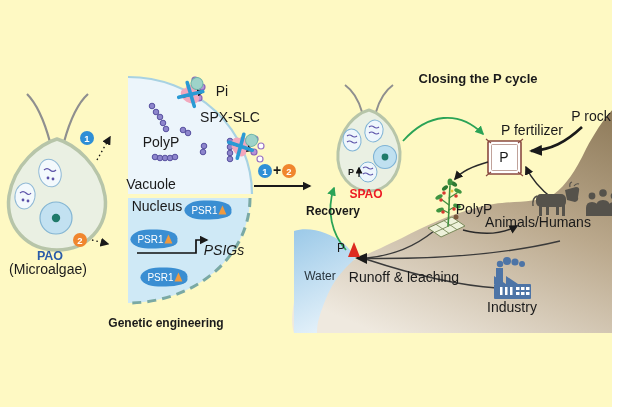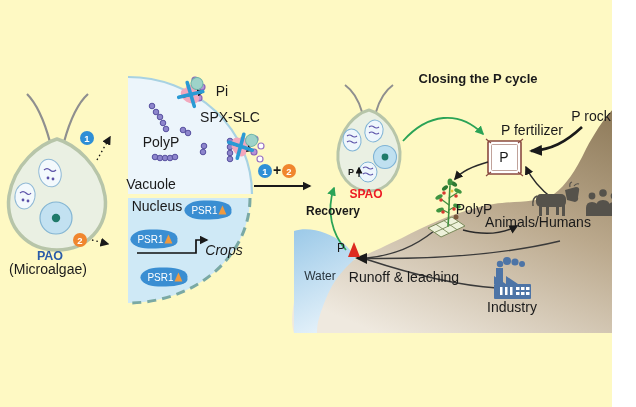--- a/index.html
+++ b/index.html
@@ -287,21 +287,22 @@
     </div>
 <div class="psr1" style="left:154px;top:239px;">
       <span>PSR1</span>
       <span class="tri"></span>
     </div>
 <div class="psr1" style="left:164px;top:277px;">
       <span>PSR1</span>
       <span class="tri"></span>
     </div>
 
-<div class="lbl it" style="left:224px;top:251px;">Crops</div>
+<div class="lbl it" style="left:224px;top:251px;">PSIGs</div>
+<div class="lbl b mid" style="left:166px;top:324px;">Genetic engineering</div>
 
 <div class="badge blue" style="left:265px;top:171px;">1</div>
 <div class="lbl b" style="left:277px;top:171px;">+</div>
 <div class="badge orange" style="left:289px;top:171px;">2</div>
 
 <div class="lbl b mid spao-c" style="left:366px;top:195px;">SPAO</div>
 <div class="lbl small-p" style="left:351px;top:173px;">P</div>
 <div class="lbl b mid" style="left:333px;top:212px;">Recovery</div>
 
 <div class="lbl" style="left:508px;top:131px;padding-left:48px;">P fertilizer</div>

